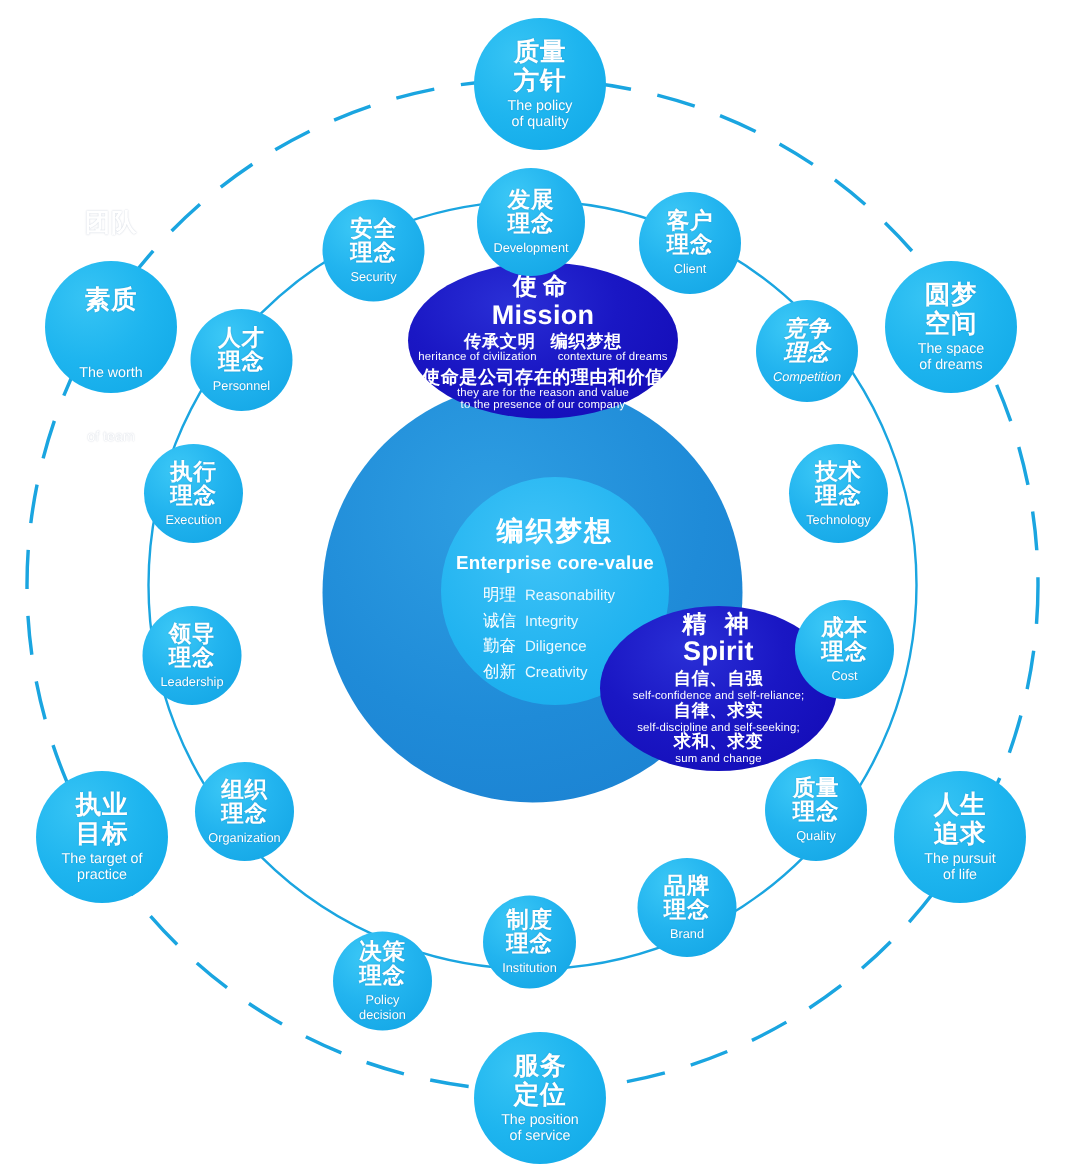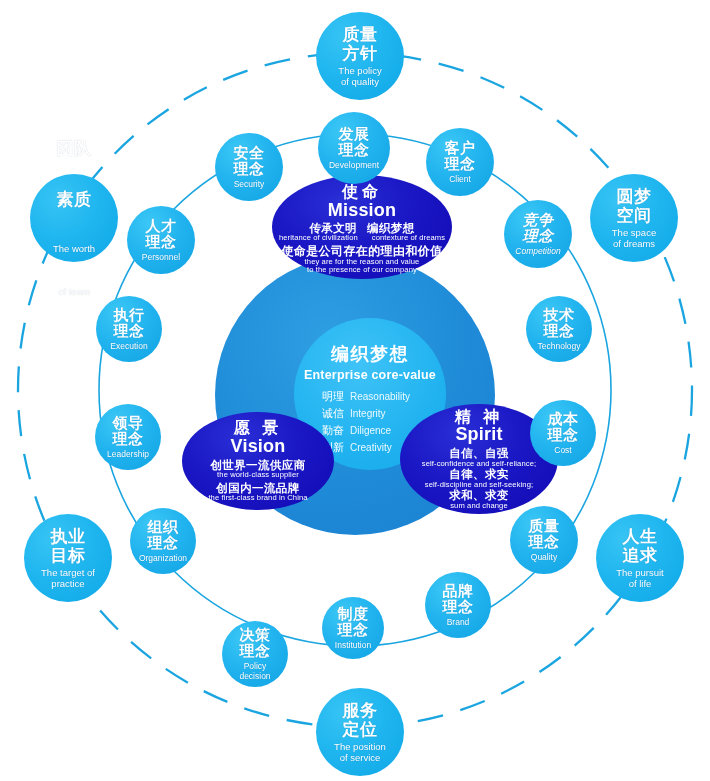--- a/index.html
+++ b/index.html
@@ -174,30 +174,20 @@
         <span class="l-en">contexture of dreams</span>
       </div>
     </div>
     <div class="pairblk">
       <div class="l-cn" style="font-size:12px;">使命是公司存在的理由和价值</div>
       <div class="l-en">they are for the reason and value</div>
       <div class="l-en">to the presence of our company</div>
     </div>
   </div>
 
-  <div class="ell" id="vision">
-    <div class="t-cn">愿 景</div>
-    <div class="t-en">Vision</div>
-    <div class="pairblk">
-      <div class="l-cn">创世界一流供应商</div>
-      <div class="l-en">the world-class supplier</div>
-      <div class="l-cn" style="margin-top:2px;">创国内一流品牌</div>
-      <div class="l-en">the first-class brand in China</div>
-    </div>
-  </div>
 
   <div class="ell" id="spirit">
     <div class="t-cn">精 神</div>
     <div class="t-en">Spirit</div>
     <div class="pairblk">
       <div class="l-cn">自信、自强</div>
       <div class="l-en">self-confidence and self-reliance;</div>
       <div class="l-cn">自律、求实</div>
       <div class="l-en">self-discipline and self-seeking;</div>
       <div class="l-cn">求和、求变</div>

